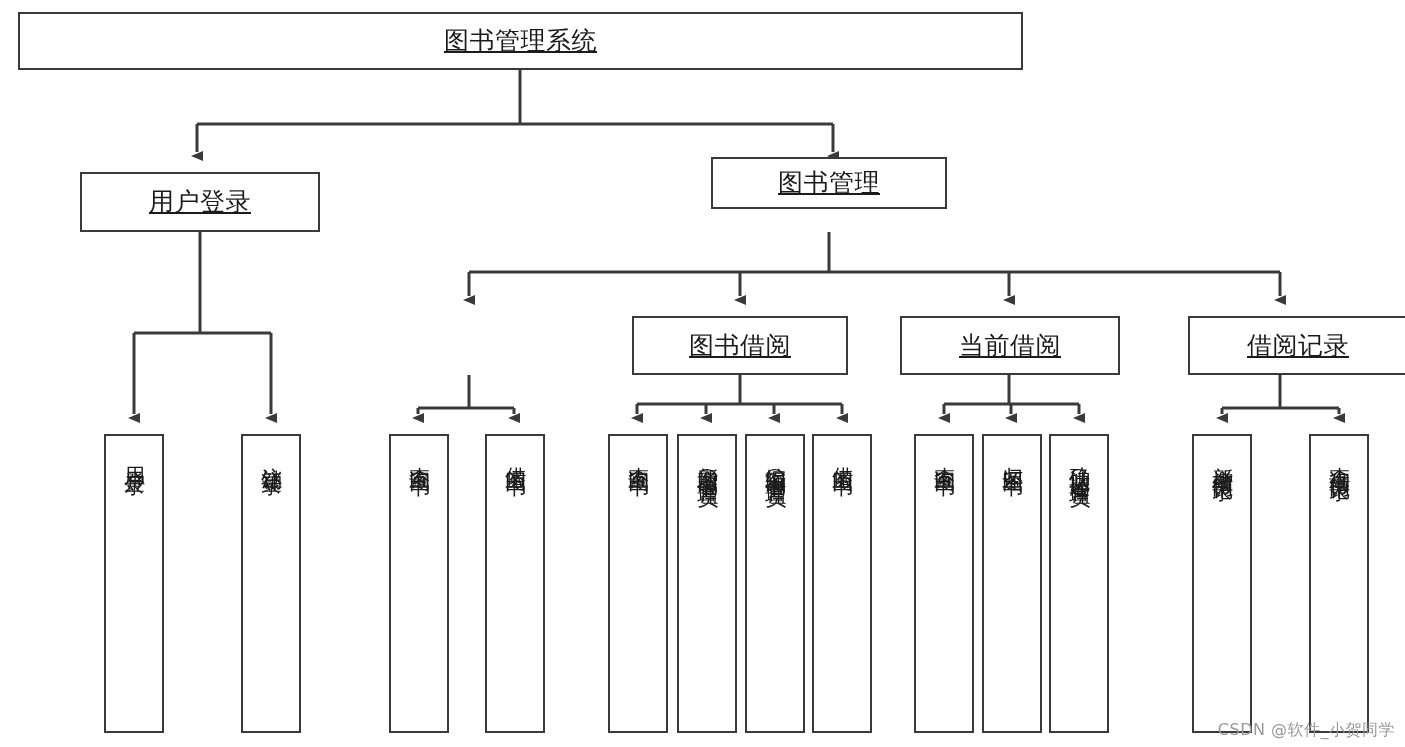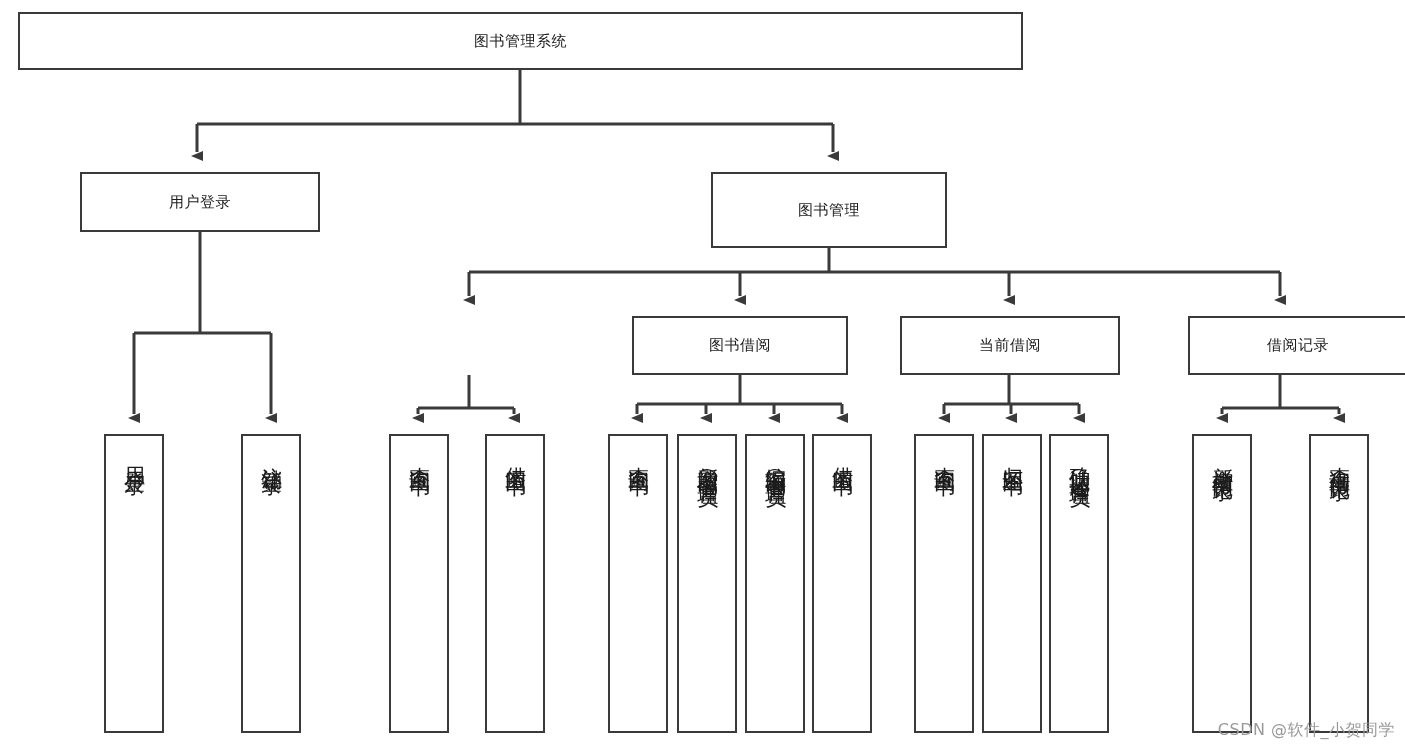--- a/index.html
+++ b/index.html
@@ -28,24 +28,25 @@
     position: absolute;
     box-sizing: border-box;
     border: 2.5px solid #3a3a3a;
     background: #ffffff;
     display: flex;
     align-items: center;
     justify-content: center;
     color: #1b1b1b;
   }
   .node-h .node-label {
-    font-size: 15px;
+    font-size: 25px;
     line-height: 1.1;
     letter-spacing: 0.5px;
     white-space: nowrap;
+    text-decoration: underline;
   }
   .node-v {
     align-items: flex-start;
     justify-content: center;
     padding-top: 14px;
   }
   .node-v .node-label {
     font-size: 21px;
     line-height: 1.30;
     writing-mode: vertical-rl;
@@ -119,21 +120,21 @@
     </g>
   </svg>
 
   <div class="node node-h" style="left:18px; top:12px; width:1005px; height:58px;">
     <span class="node-label">图书管理系统</span>
   </div>
 
   <div class="node node-h" style="left:80px; top:172px; width:240px; height:60px;">
     <span class="node-label">用户登录</span>
   </div>
-  <div class="node node-h" style="left:711px; top:172px; width:236px; height:76px;text-align:center;">
+  <div class="node node-h" style="left:711px; top:157px; width:236px; height:52px;text-align:center;">
     <span class="node-label">图书管理</span>
   </div>
 
   <div class="node node-h" style="left:900px; top:316px; width:220px; height:59px;">
     <span class="node-label">当前借阅</span>
   </div>
   <div class="node node-h" style="left:632px; top:316px; width:216px; height:59px;">
     <span class="node-label">图书借阅</span>
   </div>
   <div class="node node-h" style="left:1188px; top:316px; width:220px; height:59px;">

